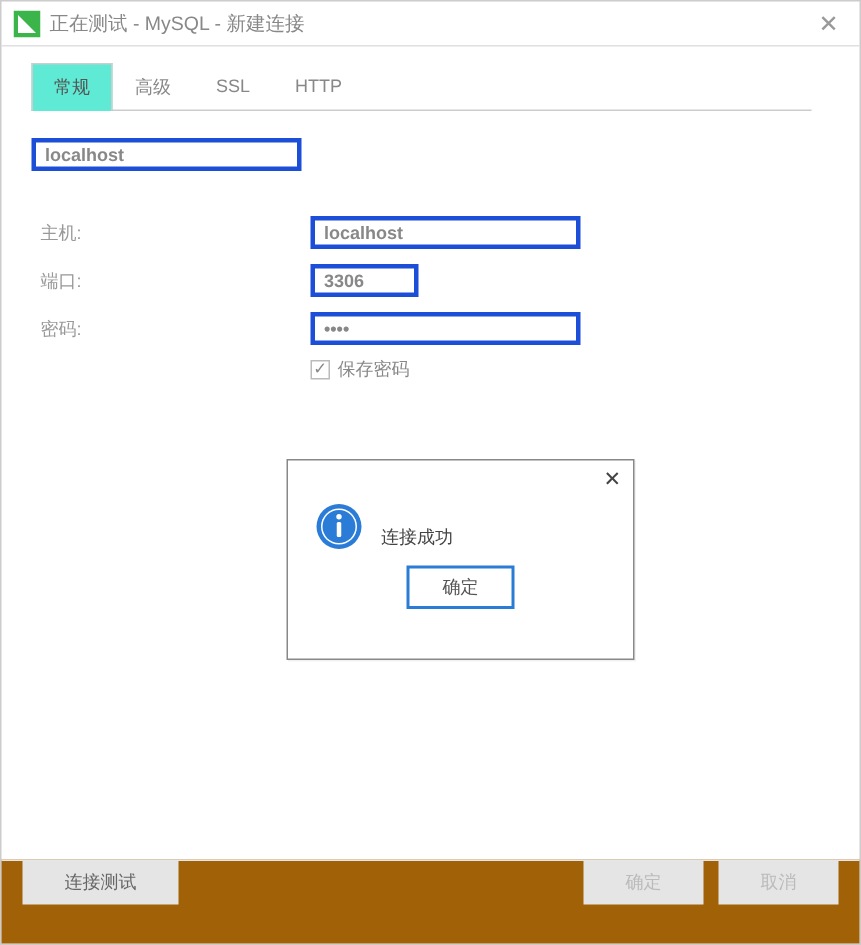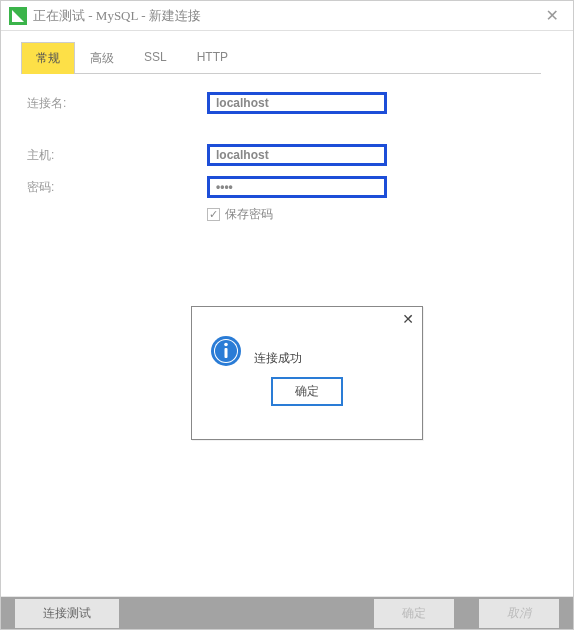--- a/index.html
+++ b/index.html
@@ -1,45 +1,45 @@
 <!DOCTYPE html>
 <html><head>
 <meta charset="utf-8">
 <style>
 * { box-sizing: border-box; margin: 0; padding: 0; }
 body { font-family: "Microsoft YaHei", Arial, sans-serif; font-size: 12px; color: #888; background: #fff; }
 .window { width: 574px; height: 630px; border: 1px solid #ccc; position: relative; background: #fff; }
 .titlebar { height: 30px; display: flex; align-items: center; padding: 0 8px; border-bottom: 1px solid #e0e0e0; }
 .titlebar .app-icon { width: 18px; height: 18px; margin-right: 6px; }
-.titlebar .title { flex: 1; color: #888; font-size: 13px; font-family: Liberation Serif, serif; }
+.titlebar .title { flex: 1; color: #888; font-size: 13px; }
 .titlebar .close { color: #999; font-size: 16px; cursor: pointer; padding: 0 6px; }
 .content { padding: 10px 20px 0 20px; position: relative; height: calc(100% - 30px - 44px); }
 .tabs { display: flex; border-bottom: 1px solid #ccc; margin-bottom: 16px; width: 520px; }
 .tab { padding: 7px 14px; color: #888; cursor: pointer; border: 1px solid transparent; border-bottom: none; position: relative; bottom: -1px; }
-.tab.active { border-color: #ccc; background: #fde047; color: #555; }
+.tab.active { border-color: #ccc; background: #5eead4; color: #555; }
 .form-row { display: flex; align-items: center; margin-bottom: 6px; height: 26px; }
 .form-row .label { width: 186px; color: #999; padding-left: 6px; }
 .form-row input[type=text], .form-row input[type=password] { height: 22px; border: 3px solid #1d4ed8; padding: 0 6px; color: #888; font-family: inherit; font-size: 12px; font-weight: bold; }
 .form-row input.wide { width: 180px; }
 .form-row input.narrow { width: 72px; }
 .gap { height: 20px; }
 .checkbox-row { display: flex; align-items: center; margin-top: 4px; padding-left: 186px; }
 .checkbox-row .cb { width: 13px; height: 13px; border: 1px solid #bbb; margin-right: 5px; display: inline-flex; align-items: center; justify-content: center; color: #888; font-size: 11px; line-height: 1; }
 .modal { position: absolute; left: 190px; top: 275px; width: 232px; height: 134px; border: 1px solid #888; background: #fff; box-shadow: 1px 1px 0 rgba(0,0,0,0.05); }
 .modal .m-close { position: absolute; top: 4px; right: 8px; font-size: 14px; color: #444; cursor: pointer; }
 .modal .m-body { display: flex; align-items: flex-end; padding: 28px 18px 10px 18px; }
 .modal .info-icon { width: 32px; height: 32px; margin-right: 12px; flex-shrink: 0; }
 .modal .m-text { color: #444; font-size: 12px; }
 .modal .m-footer { text-align: center; padding-bottom: 14px; }
 .modal .ok-btn { border: 2px solid #2a7cd6; background: #fff; color: #555; padding: 4px 22px; font-size: 12px; cursor: pointer; font-family: inherit; }
-.footer { position: absolute; bottom: 0; left: 0; right: 0; height: 33px; display: flex; align-items: center; padding: 0 14px; border-top: 1px solid #e6e6e6; background: #a3a3a3; }
+.footer { position: absolute; bottom: 0; left: 0; right: 0; height: 56px; display: flex; align-items: flex-start; padding: 0 14px; border-top: 1px solid #e6e6e6; background: #a16207; }
 .footer .btn { background: #e5e5e5; border: none; color: #666; padding: 6px 28px; font-size: 12px; cursor: pointer; font-family: inherit; }
 .footer .btn:disabled { color: #bbb; cursor: default; }
 .footer .spacer { flex: 1; }
-.footer .btn + .btn { margin-left: 25px; font-style: italic; }
+.footer .btn + .btn { margin-left: 10px; }
 </style>
 </head>
 <body>
 
 <div class="window">
   <div class="titlebar">
     <svg class="app-icon" viewBox="0 0 18 18">
       <rect x="0" y="0" width="18" height="18" fill="#3bb44a"></rect>
       <path d="M3 3 L15 15 L3 15 Z" fill="#fff"></path>
     </svg>
@@ -49,31 +49,34 @@
 
   <div class="content">
     <div class="tabs">
       <div class="tab active">常规</div>
       <div class="tab">高级</div>
       <div class="tab">SSL</div>
       <div class="tab">HTTP</div>
     </div>
 
     <div class="form-row">
-      <div class="label">连接名:</div>
       <input type="text" class="wide" value="localhost" style="">
     </div>
 
     <div class="gap"></div>
 
     <div class="form-row">
       <div class="label">主机:</div>
       <input type="text" class="wide" value="localhost" style="">
     </div>
 
+    <div class="form-row">
+      <div class="label">端口:</div>
+      <input type="text" class="narrow" value="3306" style="">
+    </div>
 
 
     <div class="form-row">
       <div class="label">密码:</div>
       <input type="text" class="wide" value="••••" style="">
     </div>
 
     <div class="checkbox-row">
       <span class="cb">✓</span>
       <span>保存密码</span>

